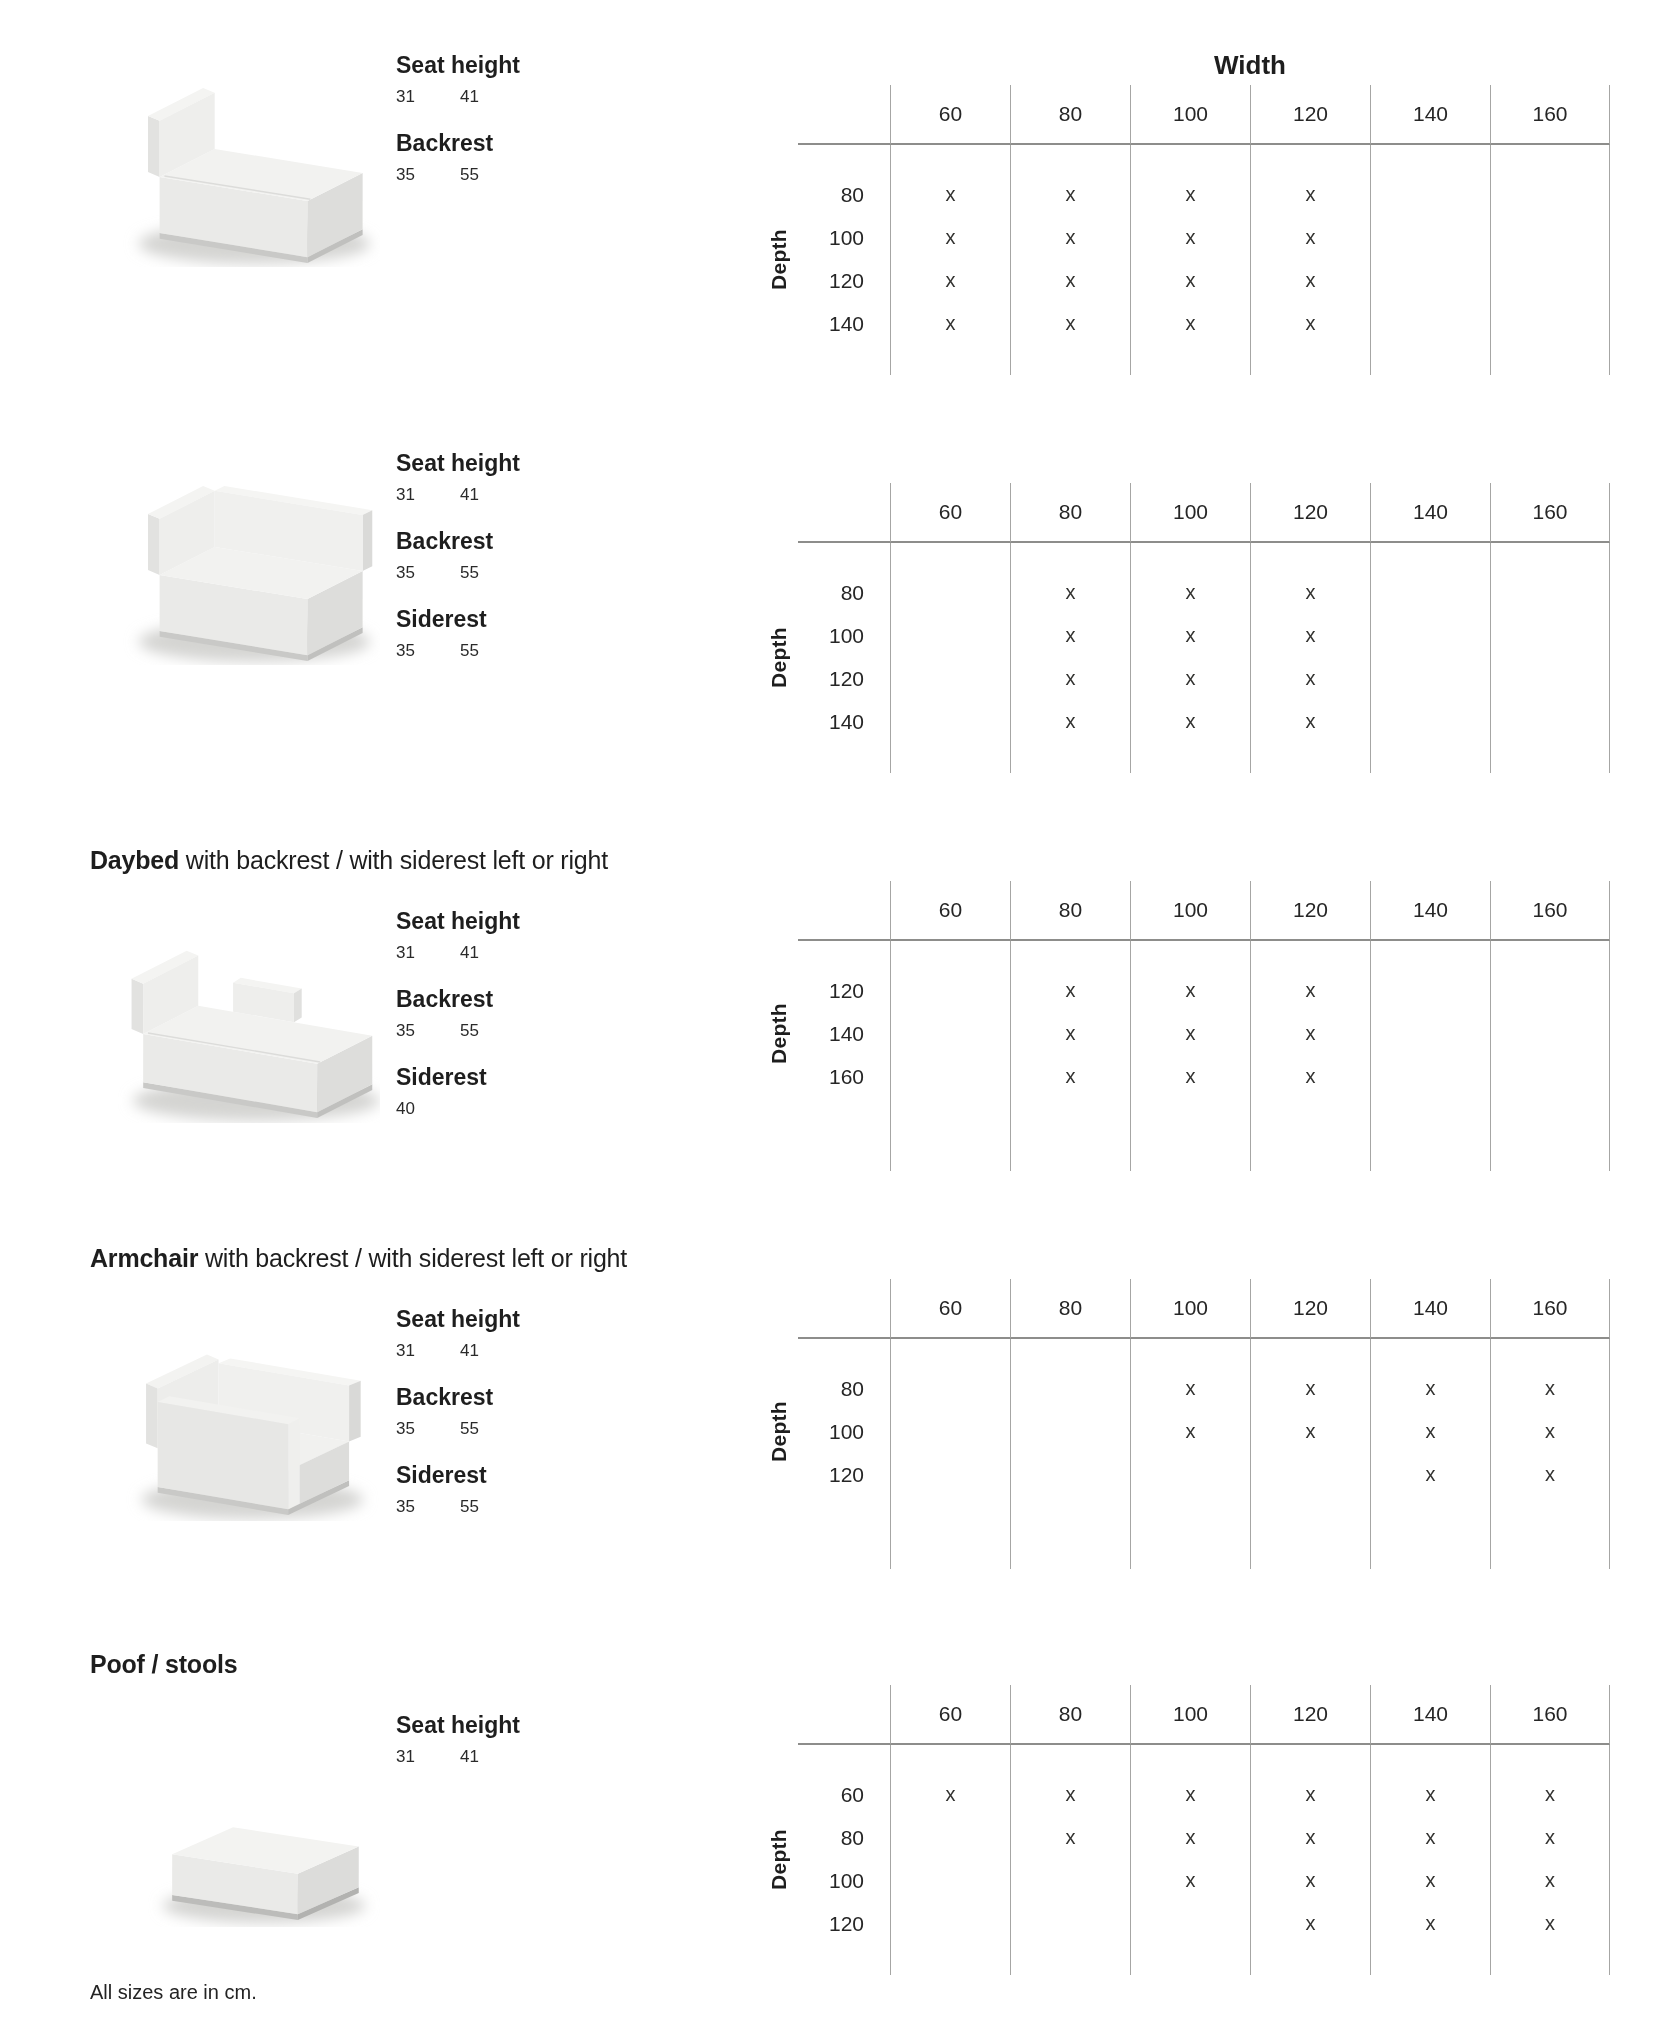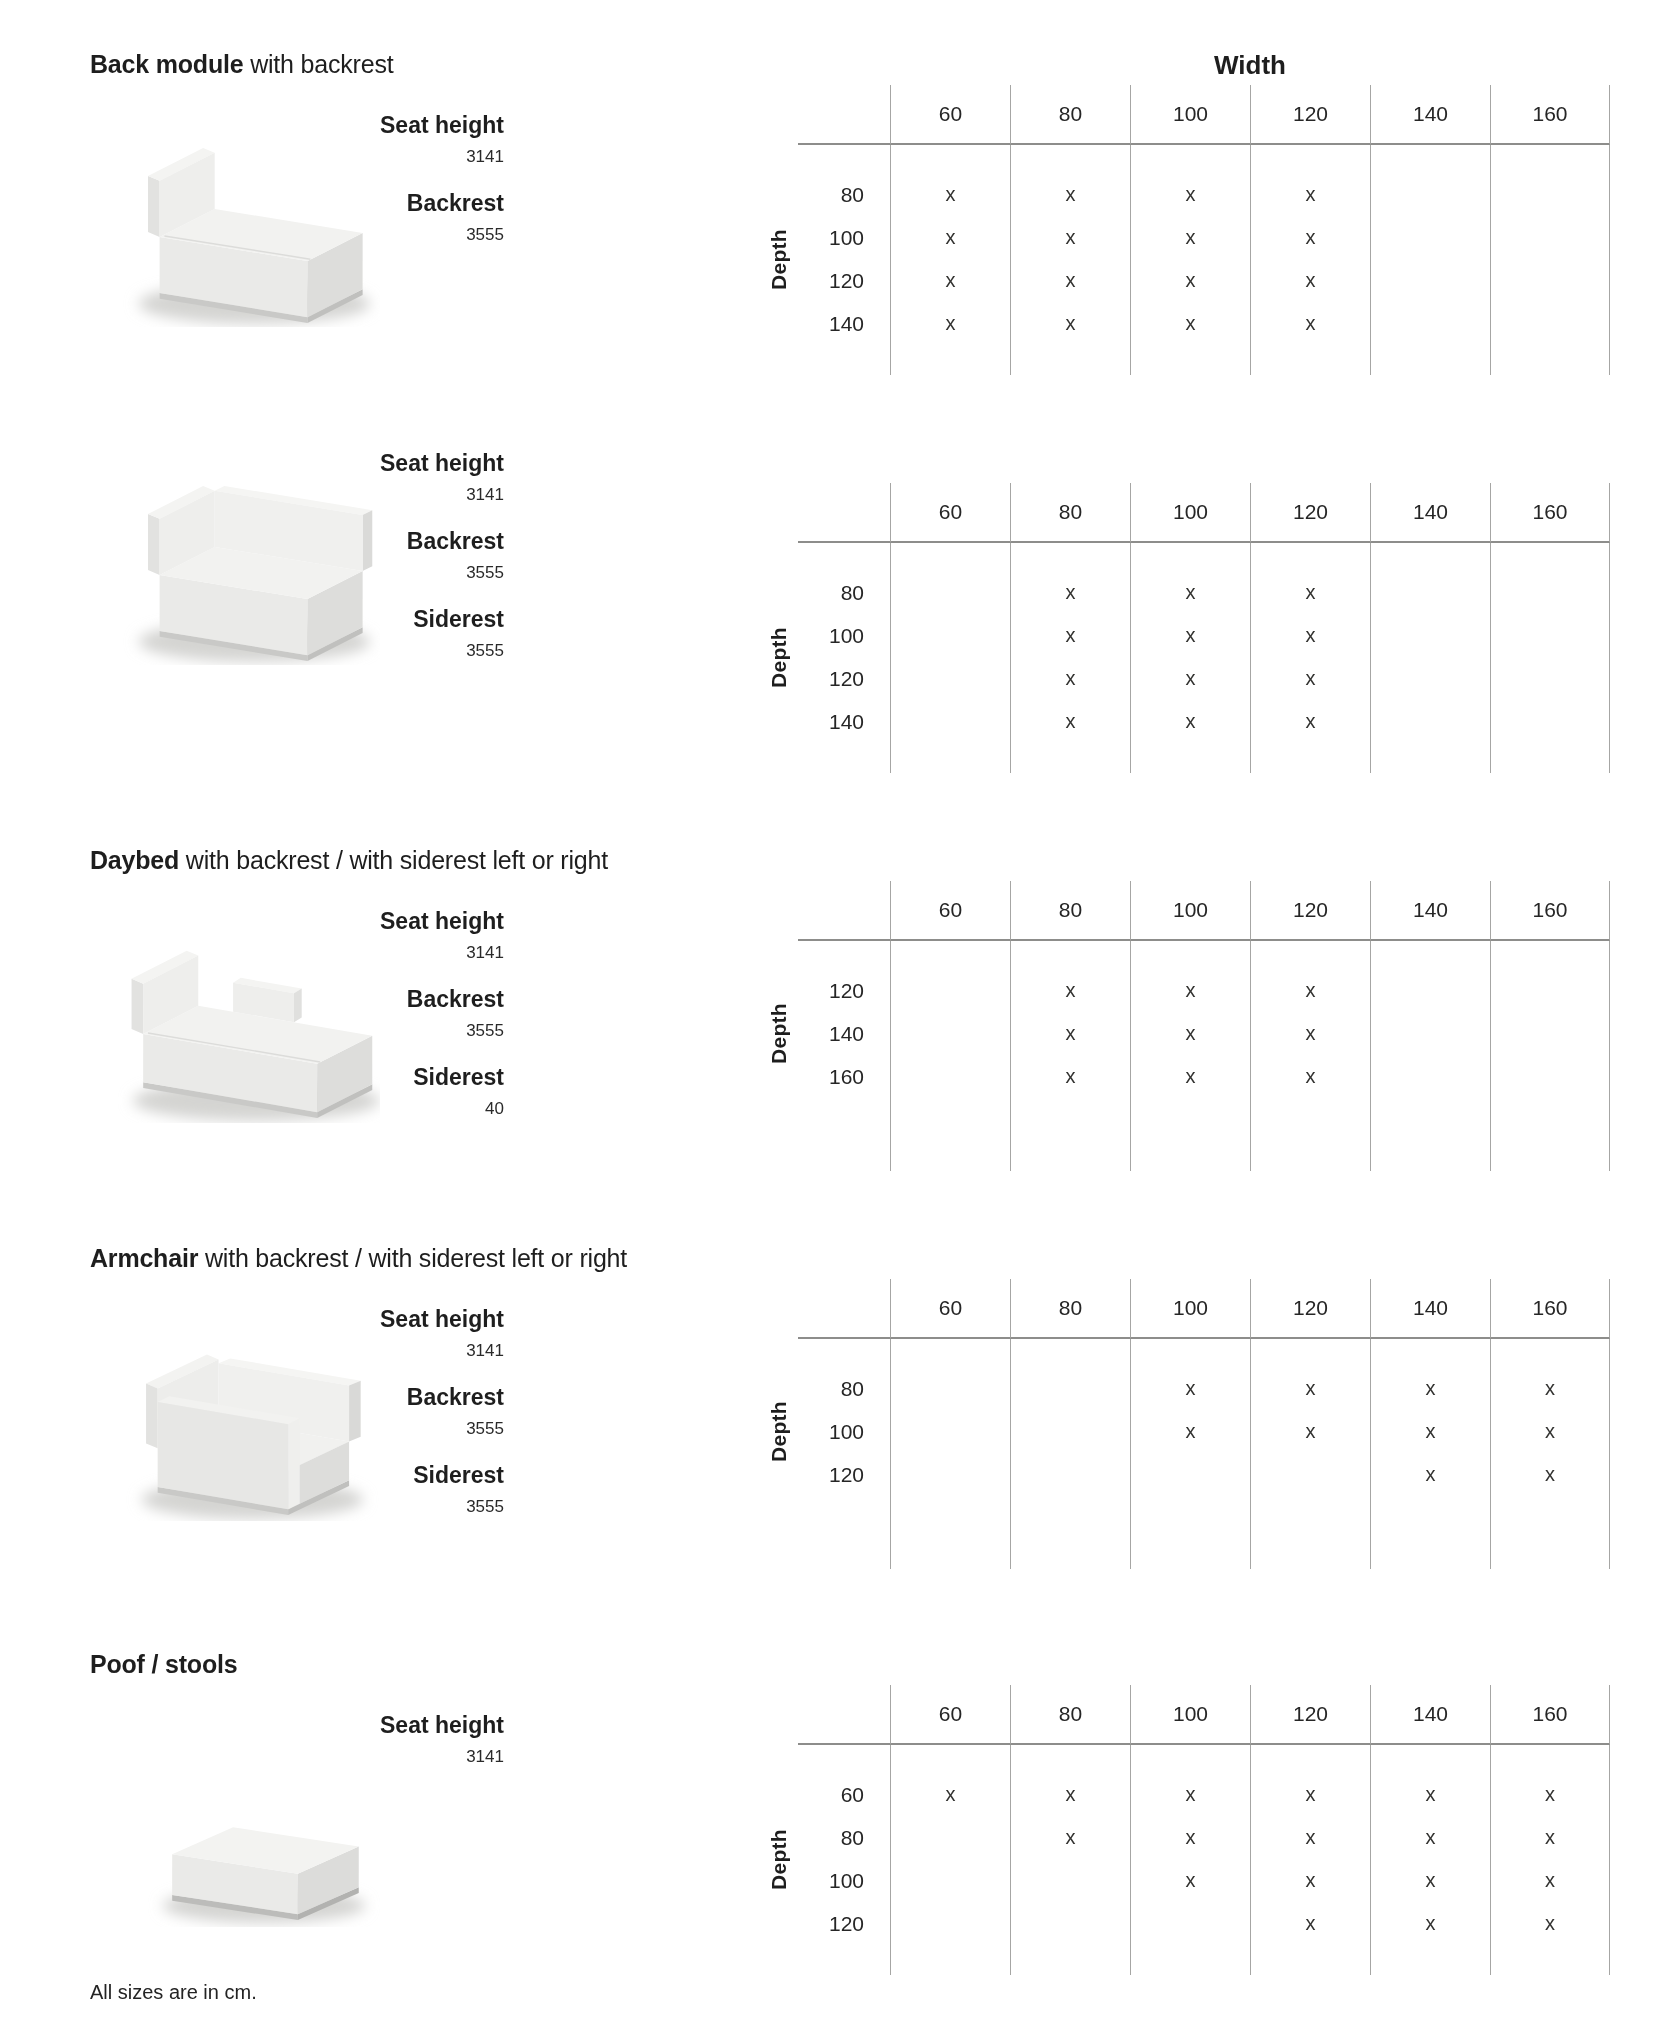--- a/index.html
+++ b/index.html
@@ -13,21 +13,21 @@
   }
   .section { display:flex; min-height:398px; }
   .section.tall { min-height:406px; }
   .section.last { min-height:0; }
   .sec-left { width:670px; flex:none; }
   .sec-title { font-size:25px; font-weight:400; height:60px; white-space:nowrap; letter-spacing:-0.2px; }
   .sec-title .bold { font-weight:700; }
   .sec-body { display:flex; }
   .img-box { width:290px; flex:none; margin-top:4px; }
   .img-box svg { display:block; }
-  .specs { padding-top:0;text-align:right; }
+  .specs { margin-left:16px; padding-top:0; }
   .spec { margin-bottom:16px; }
   .spec-label { font-weight:700; font-size:23px; line-height:31px; }
   .spec-values { font-size:17px; line-height:31px; color:#2a2a2a; }
   .spec-values span:first-child { display:inline-block; min-width:64px; }
   .sec-right { flex:none; }
   .width-label { height:35px; width:720px; margin-left:130px; text-align:center; font-weight:700; font-size:26px; }
   .right-spacer { height:35px; }
   .table-wrap { display:flex; }
   .depth-col { width:38px; flex:none; height:290px; display:flex; align-items:center; justify-content:center; }
   .depth-col.rows4 { padding-top:58px; }
@@ -41,21 +41,20 @@
   .head { font-size:21px; color:#262626; display:flex; justify-content:center; align-items:center; }
   .depthv { font-size:21px; color:#262626; display:flex; justify-content:flex-end; align-items:center; padding-right:26px; }
   .mark { font-size:20px; color:#333331; display:flex; justify-content:center; align-items:center; }
   .footer { font-size:20px; color:#242424; margin-top:6px; }
 </style>
 </head>
 <body>
 
 <section class="section">
   <div class="sec-left">
-    <h2 class="sec-title"><span class="bold">Back module</span> <span>with backrest</span></h2>
     <div class="sec-body">
       <div class="img-box">
         <svg width="290" height="213" viewBox="0 0 300 220">
           <defs>
               <filter id="b1" x="-40%" y="-40%" width="180%" height="180%">
                 <feGaussianBlur stdDeviation="7"></feGaussianBlur>
               </filter>
             </defs>
           <ellipse cx="170" cy="196" rx="120" ry="21" fill="#d4d4d2" filter="url(#b1)"></ellipse>
           <polygon points="72,185 225,210 225,216 72,191" fill="#c9c9c7"></polygon>

